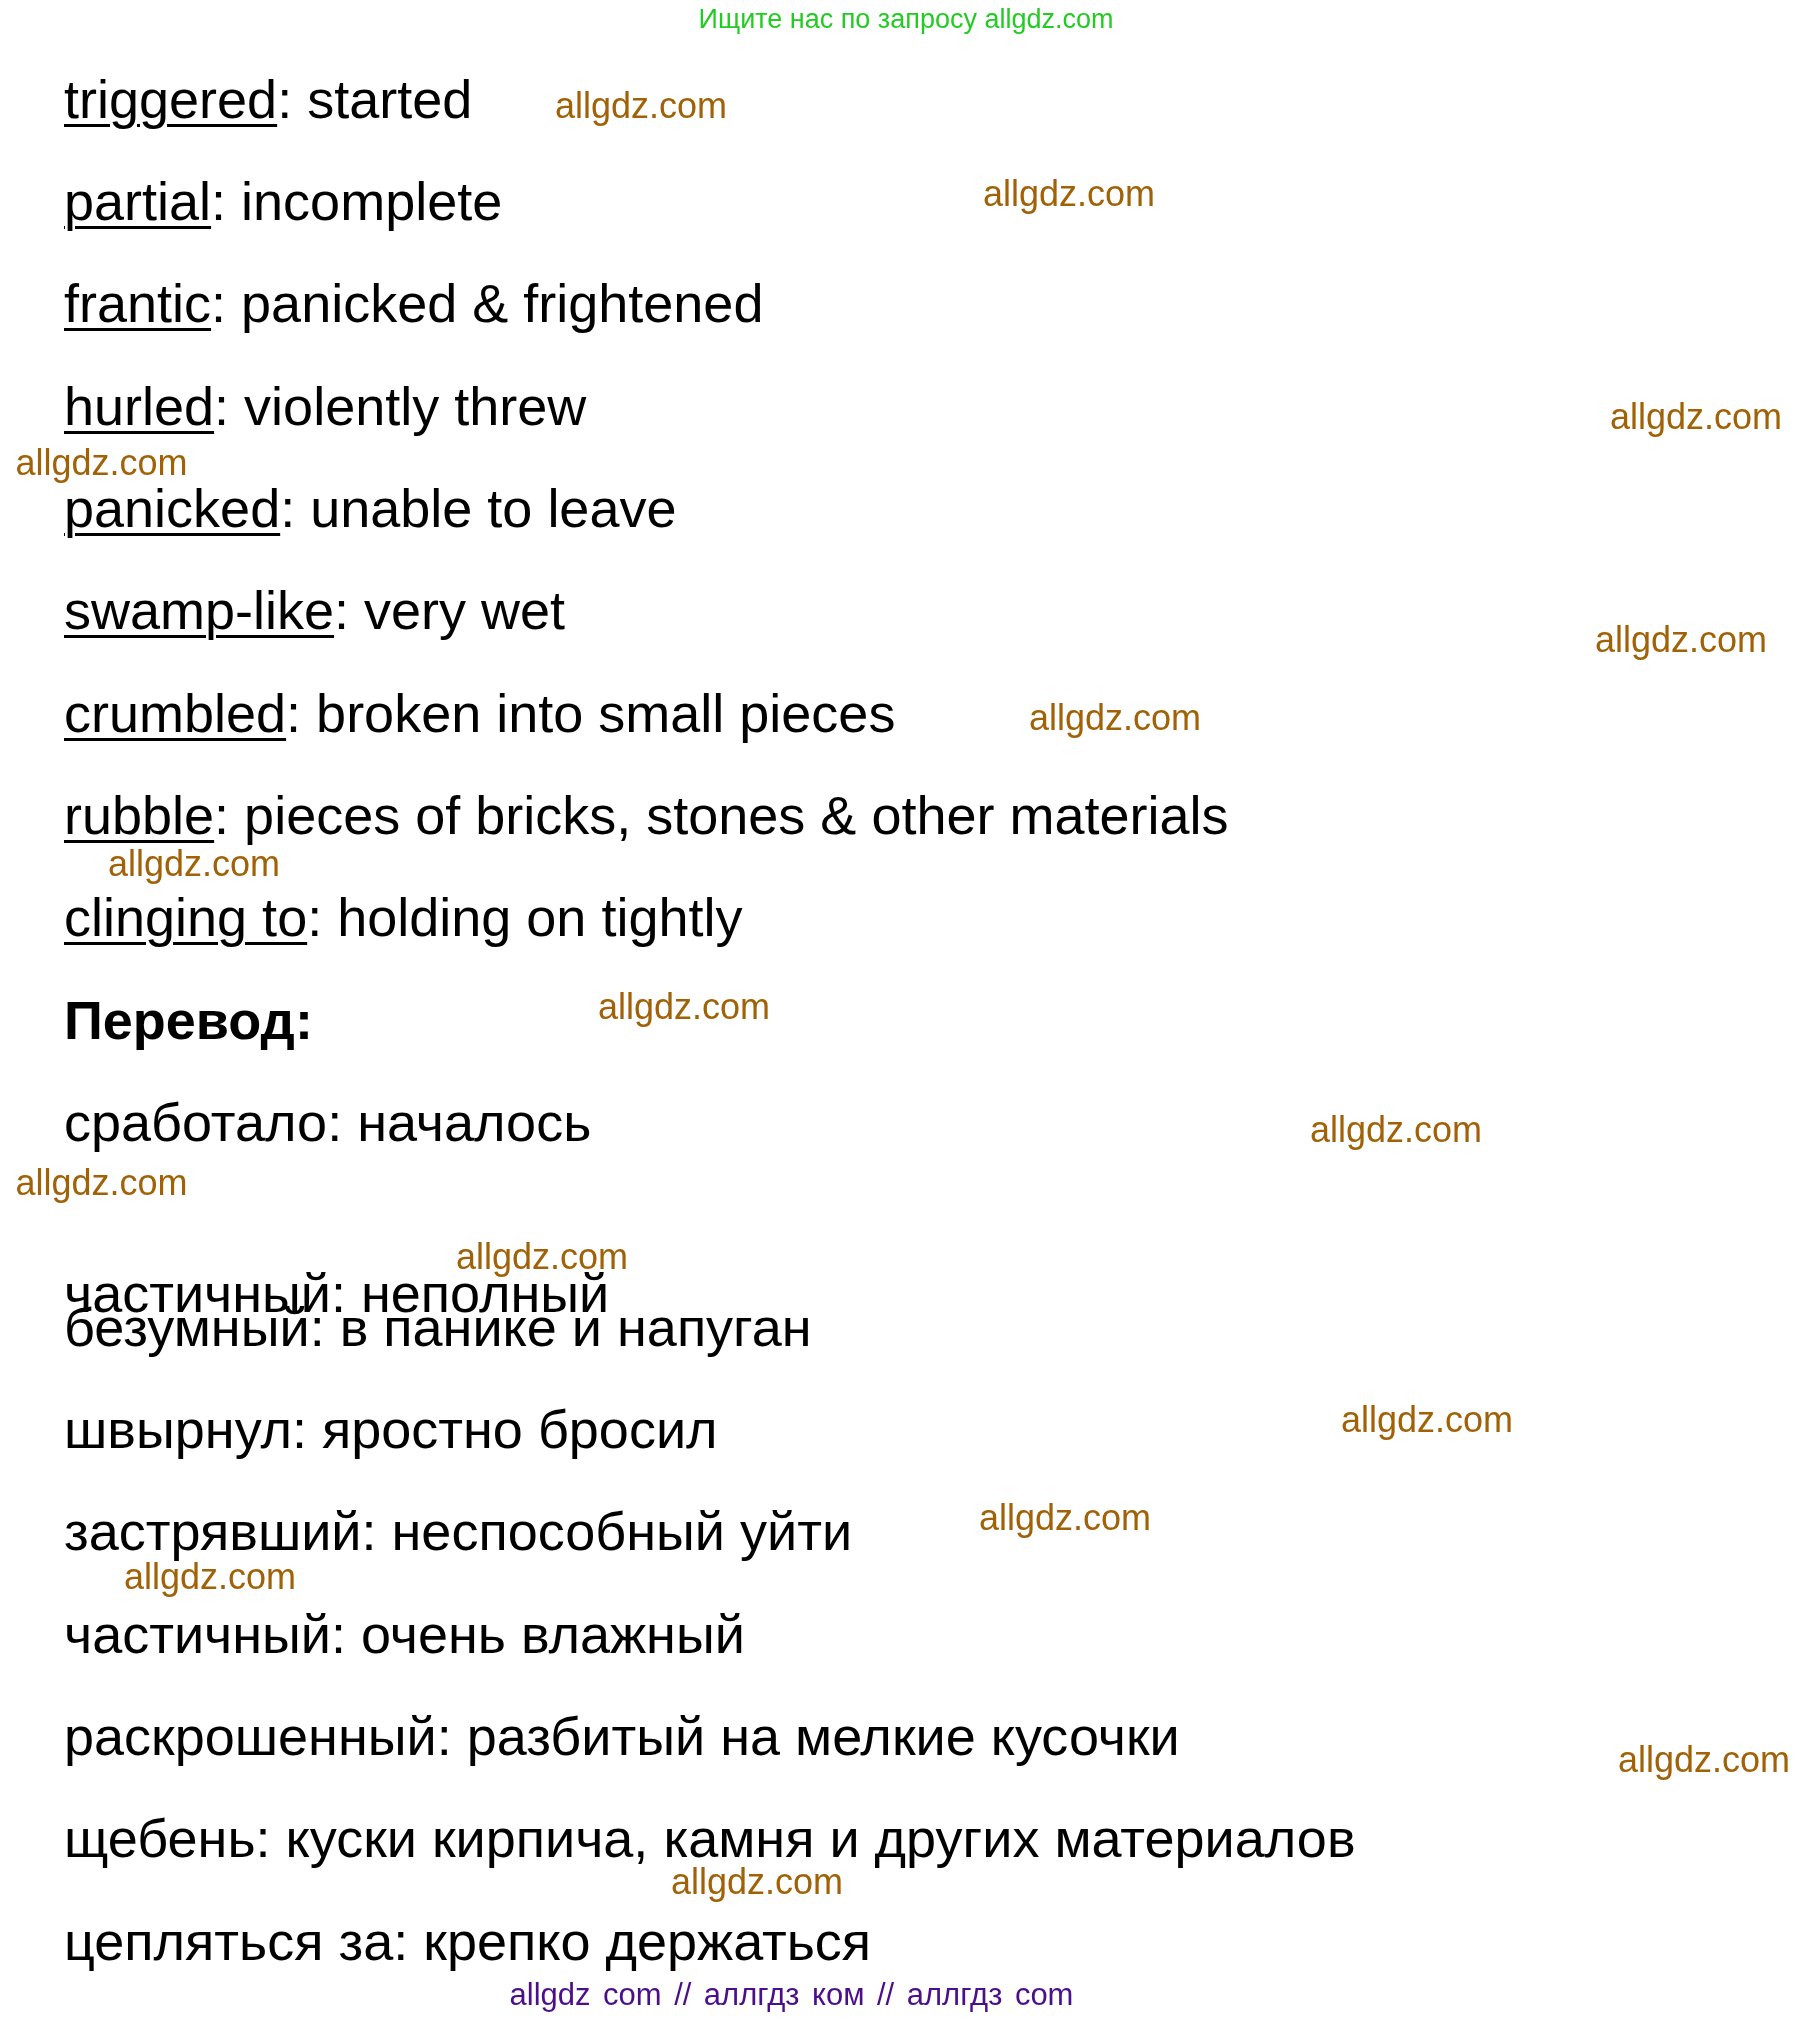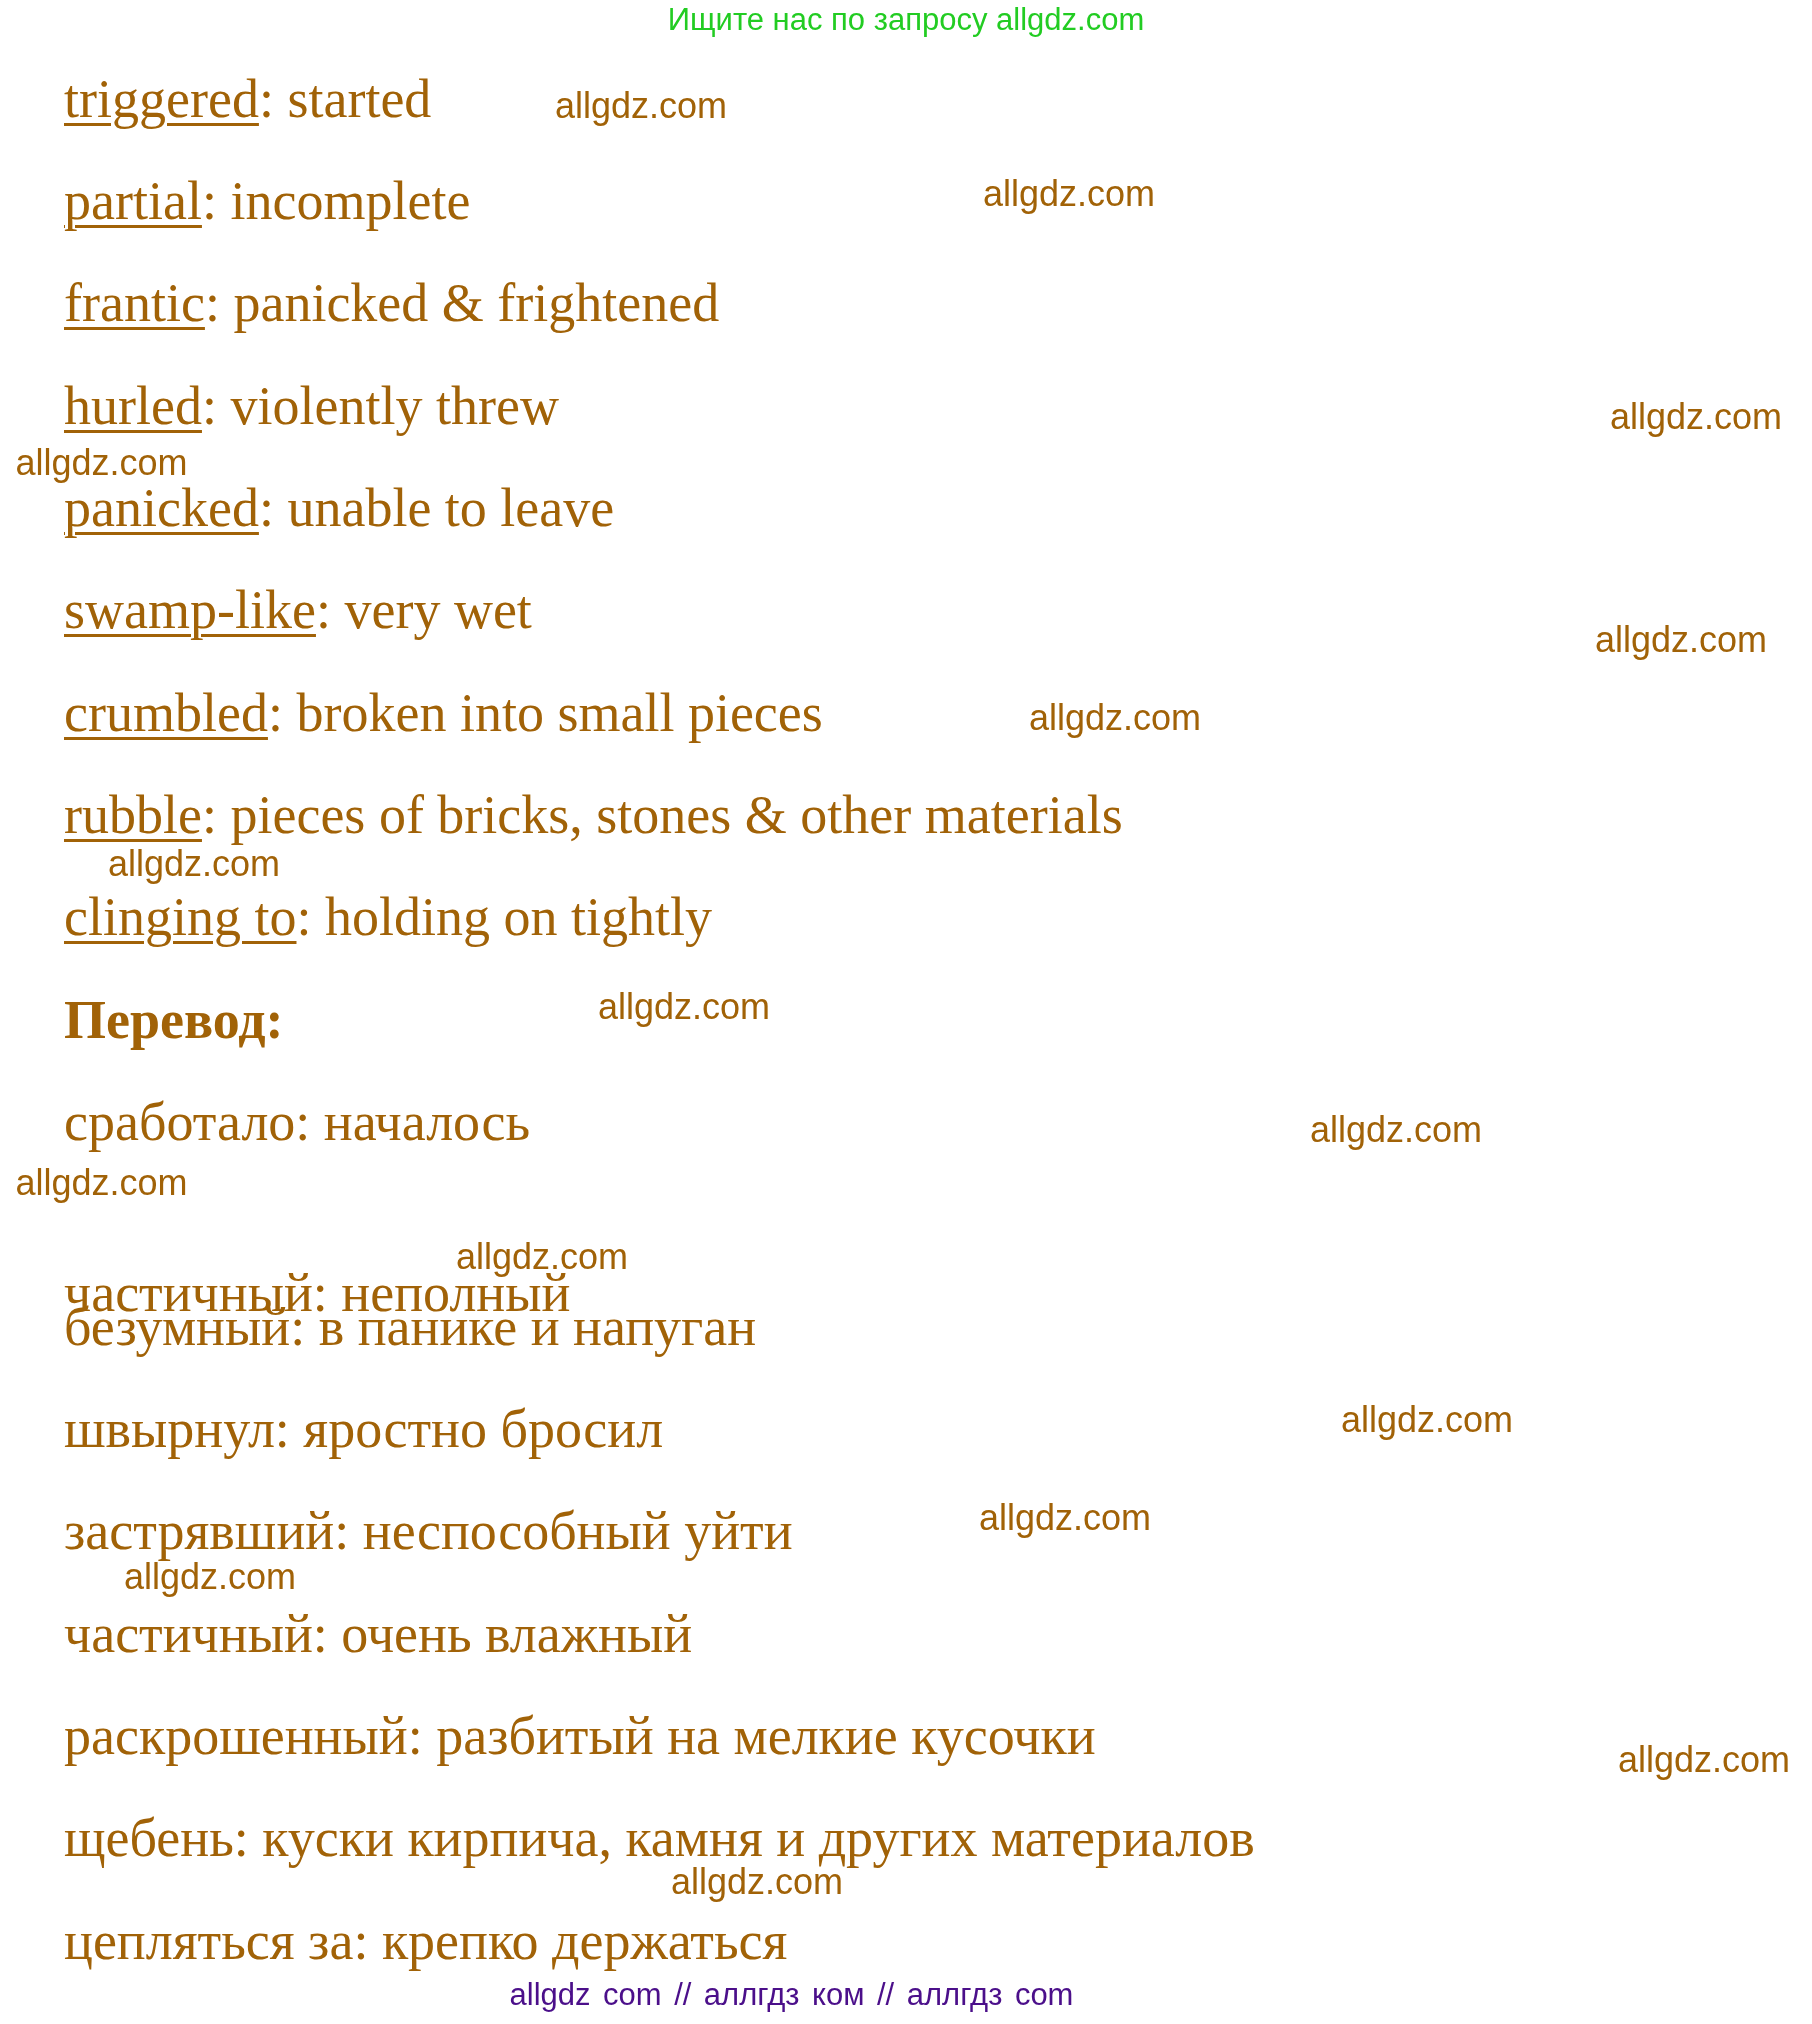--- a/index.html
+++ b/index.html
@@ -1,20 +1,20 @@
 <!DOCTYPE html>
 <html><head>
 <meta charset="utf-8">
 <style>
   html, body { margin:0; padding:0; background:#ffffff; }
   body { width:1812px; height:2025px; position:relative; overflow:hidden; }
   .banner { position:absolute; top:0; left:0; width:1812px; text-align:center;
-    font-family:"Liberation Sans", sans-serif; font-size:31px; color:#22cc22; line-height:39px; }
-  .line { position:absolute; left:64px; font-family:Liberation Serif, serif; font-size:54px;
-    color:#a16207; white-space:nowrap; line-height:62px; }
+    font-family:"Liberation Sans", sans-serif; font-size:27px; color:#22cc22; line-height:39px; }
+  .line { position:absolute; left:64px; font-family:Liberation Sans, sans-serif; font-size:54px;
+    color:#000000; white-space:nowrap; line-height:62px; }
   .term { text-decoration:underline; text-decoration-thickness:2.9px; text-underline-offset:5.8px; }
   .heading { font-weight:bold; }
   .wm { position:absolute; font-family:"Liberation Sans", sans-serif; font-size:36px; color:#a16207;
     white-space:nowrap; line-height:33px; }
   .footer { position:absolute; top:1975px; left:0; width:1583px; text-align:center;
     font-family:"Liberation Sans", sans-serif; font-size:31px; color:#4b0f8a; line-height:39px; word-spacing:3.9px; }
 </style>
 </head>
 <body>
 

